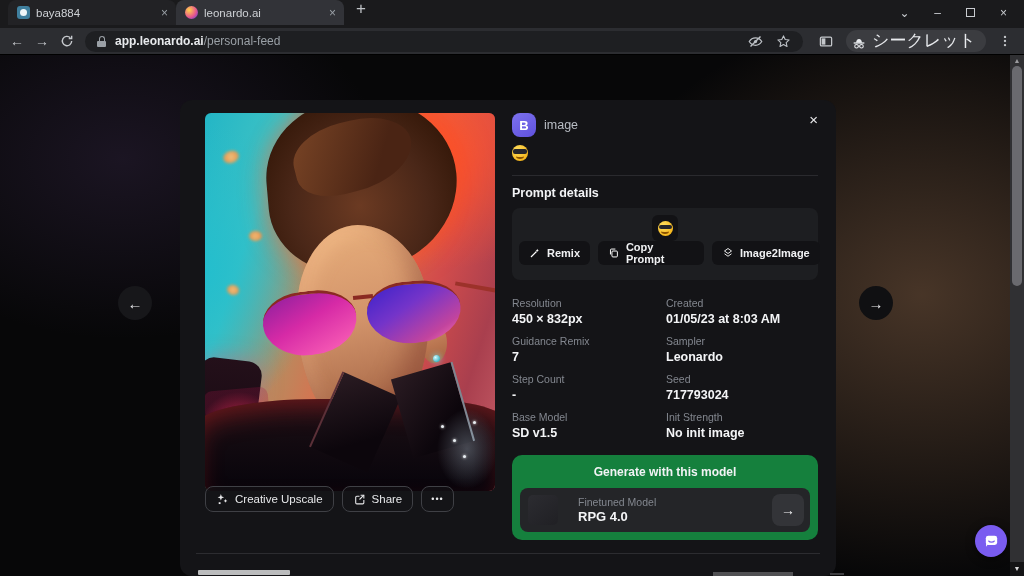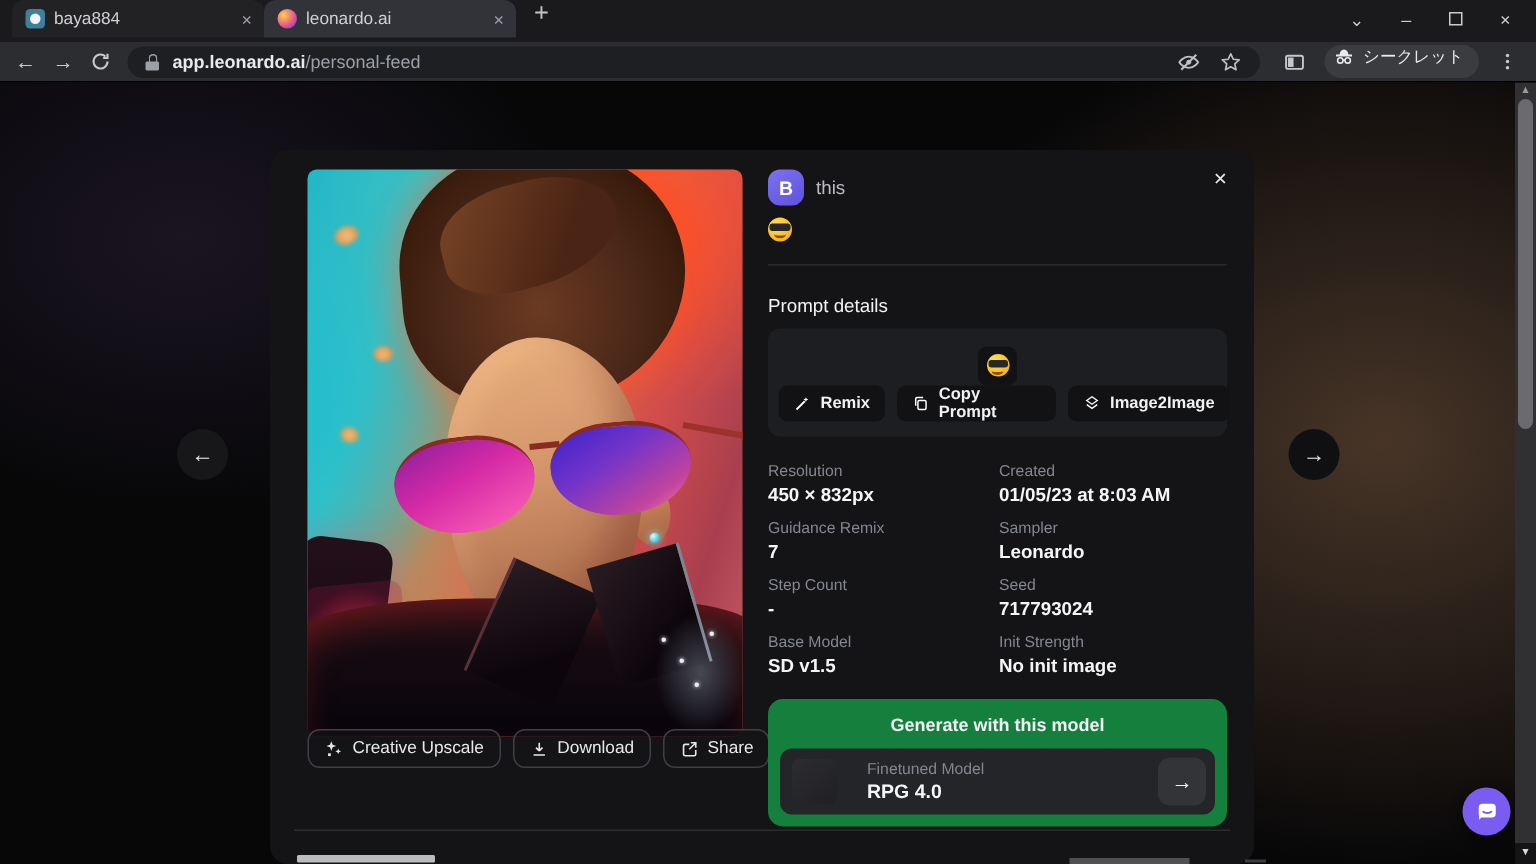--- a/index.html
+++ b/index.html
@@ -21,21 +21,21 @@
   .winbtn{width:33px;text-align:center;color:#c9ccd0;font-size:12px;line-height:1;}
   .maxbox{width:9px;height:9px;border:1.2px solid #c9ccd0;display:inline-block;}
 
   .toolbar{height:27px;background:#2c2d31;display:flex;align-items:center;padding:0 12px 0 10px;gap:11px;border-bottom:1px solid #000;}
   .navbtn{color:#c6c9cd;font-size:14px;line-height:1;}
   .omnibox{flex:1;height:21px;background:#1e1f22;border-radius:11px;display:flex;align-items:center;padding:0 12px;gap:8px;}
   .url{font-size:12px;color:#e8eaed;font-weight:bold;white-space:nowrap;}
   .url .path{color:#9aa0a6;font-weight:normal;}
   .omni-right{margin-left:auto;display:flex;gap:13px;align-items:center;}
   .tb-right{display:flex;align-items:center;gap:12px;margin-left:4px;}
-  .incog{height:22px;background:#3b3c40;border-radius:11px;display:flex;align-items:flex-start;gap:5px;padding:0 10px 0 5px;color:#e8eaed;font-size:11px;white-space:nowrap;}
+  .incog{height:22px;background:#3b3c40;border-radius:11px;display:flex;align-items:flex-end;gap:5px;padding:0 10px 0 5px;color:#e8eaed;font-size:17px;white-space:nowrap;}
   .lockwrap{width:10px;height:12px;position:relative;flex:0 0 10px;}
   .lock-body{position:absolute;bottom:0;left:0;width:9px;height:6px;background:#9aa0a6;border-radius:1px;}
   .lock-shackle{position:absolute;top:1px;left:1.5px;width:6px;height:6px;border:1.5px solid #9aa0a6;border-bottom:none;border-radius:3px 3px 0 0;}
 
   
   #page{position:absolute;top:55px;left:0;width:1024px;height:521px;overflow:hidden;
     background:
       radial-gradient(520px 430px at 90% 46%, rgba(118,86,62,0.58), rgba(0,0,0,0) 66%),
       radial-gradient(430px 300px at 12% 20%, rgba(84,60,110,0.26), rgba(0,0,0,0) 60%),
       radial-gradient(420px 260px at 42% 98%, rgba(72,42,36,0.22), rgba(0,0,0,0) 60%),
@@ -106,23 +106,23 @@
   .userrow{display:flex;align-items:center;gap:8px;height:26px;}
   .avatar{width:24px;height:24px;border-radius:8px;background:linear-gradient(145deg,#7d72ee,#5f51dd);color:#fff;
     font-size:13px;font-weight:bold;display:flex;align-items:center;justify-content:center;}
   .username{font-size:12.5px;color:#b9bdc4;}
   .emoji{border-radius:50%;background:radial-gradient(circle at 35% 30%,#ffdf60,#f6b71d 72%);position:relative;display:inline-block;}
   .emoji::before{content:"";position:absolute;left:1px;right:1px;top:28%;height:29%;background:#26262b;border-radius:2px;}
   .emoji::after{content:"";position:absolute;left:25%;right:25%;bottom:10%;height:22%;border-bottom:2px solid #8a5200;border-radius:0 0 50% 50%;}
   .emoji.sz16{width:16px;height:16px;margin-top:7px;}
   .emoji.sz15{width:15px;height:15px;}
   .divider{height:1px;background:#2a2a2e;margin:10px 0 0 0;}
-  .pd-title{font-size:12.5px;font-weight:normal;color:#f2f3f5;margin-top:20px;}
+  .pd-title{font-size:12.5px;font-weight:bold;color:#f2f3f5;margin-top:10px;}
   .prompt-box{margin-top:8px;background:#1d1e21;border-radius:8px;height:72px;padding:7px 7px 6px 7px;
-    display:flex;flex-direction:column;justify-content:center;}
+    display:flex;flex-direction:column;justify-content:flex-start;}
   .emoji-tile{width:26px;height:26px;border-radius:6px;background:#121215;align-self:center;
     display:flex;align-items:center;justify-content:center;}
   .pb-buttons{display:flex;justify-content:space-between;gap:8px;}
   .pb-btn{height:24px;background:#121215;border-radius:6px;color:#f0f1f3;font-size:11px;font-weight:bold;
     display:flex;align-items:center;justify-content:center;gap:6px;padding:0 10px;}
   .pb-btn.remix{flex:0 0 70px;} .pb-btn.copy{flex:0 0 106px;} .pb-btn.i2i{flex:1;}
 
   .meta-grid{margin-top:17px;display:grid;grid-template-columns:154px 1fr;row-gap:9px;}
   .meta-label{font-size:10.5px;color:#83878f;margin-bottom:3px;}
   .meta-value{font-size:12.5px;font-weight:bold;color:#f4f5f7;}
@@ -270,42 +270,35 @@
       <div class="act-btn">
         <svg width="13" height="13" viewBox="0 0 24 24">
             <path d="M9 2l1.6 4.4L15 8l-4.4 1.6L9 14 7.4 9.6 3 8l4.4-1.6z" fill="#e8e8ea"></path>
             <path d="M17.5 11l1 2.6 2.5 1-2.5 1-1 2.6-1-2.6-2.5-1 2.5-1z" fill="#e8e8ea"></path>
             <rect x="5" y="17" width="3.4" height="3.4" fill="#e8e8ea"></rect>
           </svg>
         <span>Creative Upscale</span>
       </div>
       <div class="act-btn">
         <svg width="13" height="13" viewBox="0 0 24 24">
-            <path d="M12 4v10m0 0l-4-4m4 4l4-4" stroke="#e8e8ea" stroke-width="2" fill="none"></path>
-            <path d="M5 19h14" stroke="#e8e8ea" stroke-width="2"></path>
-          </svg>
-        <span>Download</span>
-      </div>
-      <div class="act-btn">
-        <svg width="13" height="13" viewBox="0 0 24 24">
             <path d="M14 4h6v6" stroke="#e8e8ea" stroke-width="2" fill="none"></path>
             <path d="M20 4l-8 8" stroke="#e8e8ea" stroke-width="2"></path>
             <path d="M20 13v5a2 2 0 01-2 2H7a2 2 0 01-2-2V8a2 2 0 012-2h5" fill="none" stroke="#e8e8ea" stroke-width="2"></path>
           </svg>
         <span>Share</span>
       </div>
       <div class="act-btn more">•••</div>
     </div>
 
     <span class="modal-close">×</span>
 
     <div class="rcol">
       <div class="userrow">
         <span class="avatar">B</span>
-        <span class="username">this</span>
+        <span class="username">image</span>
       </div>
       <span class="emoji sz16"></span>
       <div class="divider"></div>
       <div class="pd-title">Prompt details</div>
 
       <div class="prompt-box">
         <div class="emoji-tile">
           <span class="emoji sz15"></span>
         </div>
         <div class="pb-buttons">

